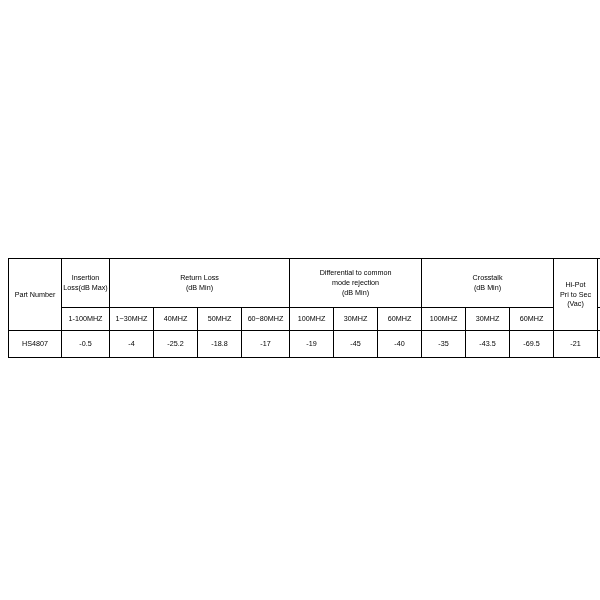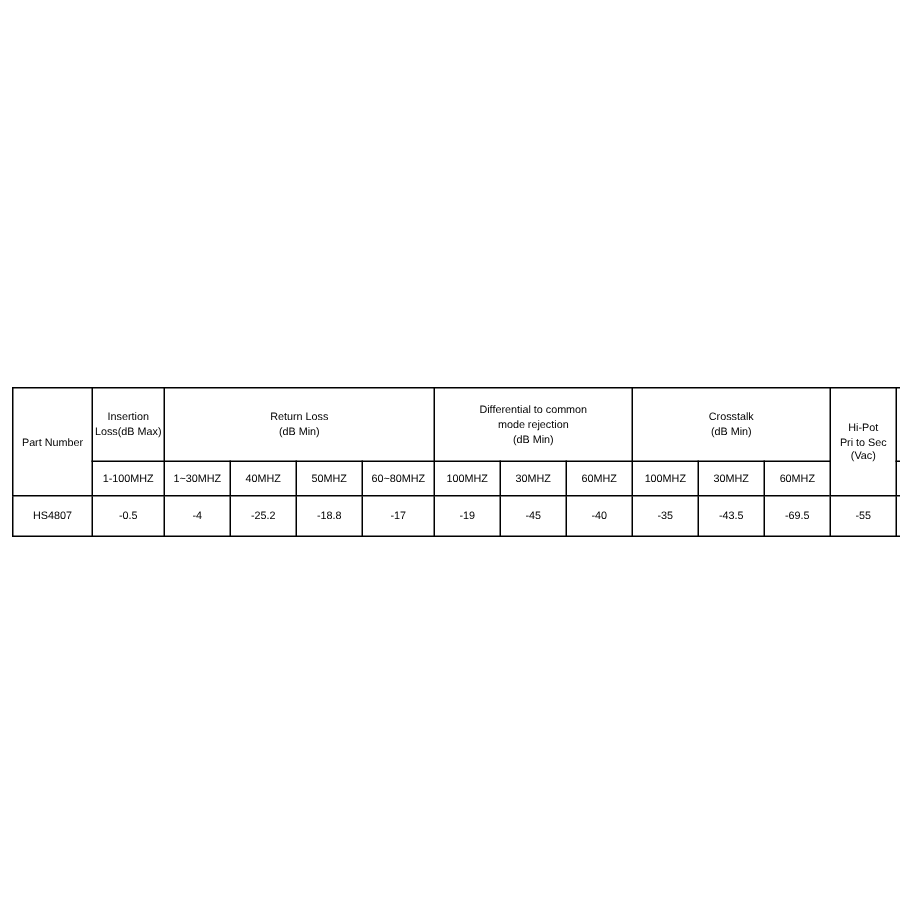--- a/index.html
+++ b/index.html
@@ -105,19 +105,19 @@
           <td class="data-cell">-4</td>
           <td class="data-cell">-25.2</td>
           <td class="data-cell">-18.8</td>
           <td class="data-cell">-17</td>
           <td class="data-cell">-19</td>
           <td class="data-cell">-45</td>
           <td class="data-cell">-40</td>
           <td class="data-cell">-35</td>
           <td class="data-cell">-43.5</td>
           <td class="data-cell">-69.5</td>
-          <td class="data-cell">-55</td>
+          <td class="data-cell">-21</td>
           <td class="data-cell">1500</td>
         </tr>
       </tbody>
     </table>
   </div>
 </div>
 
 </body></html>

